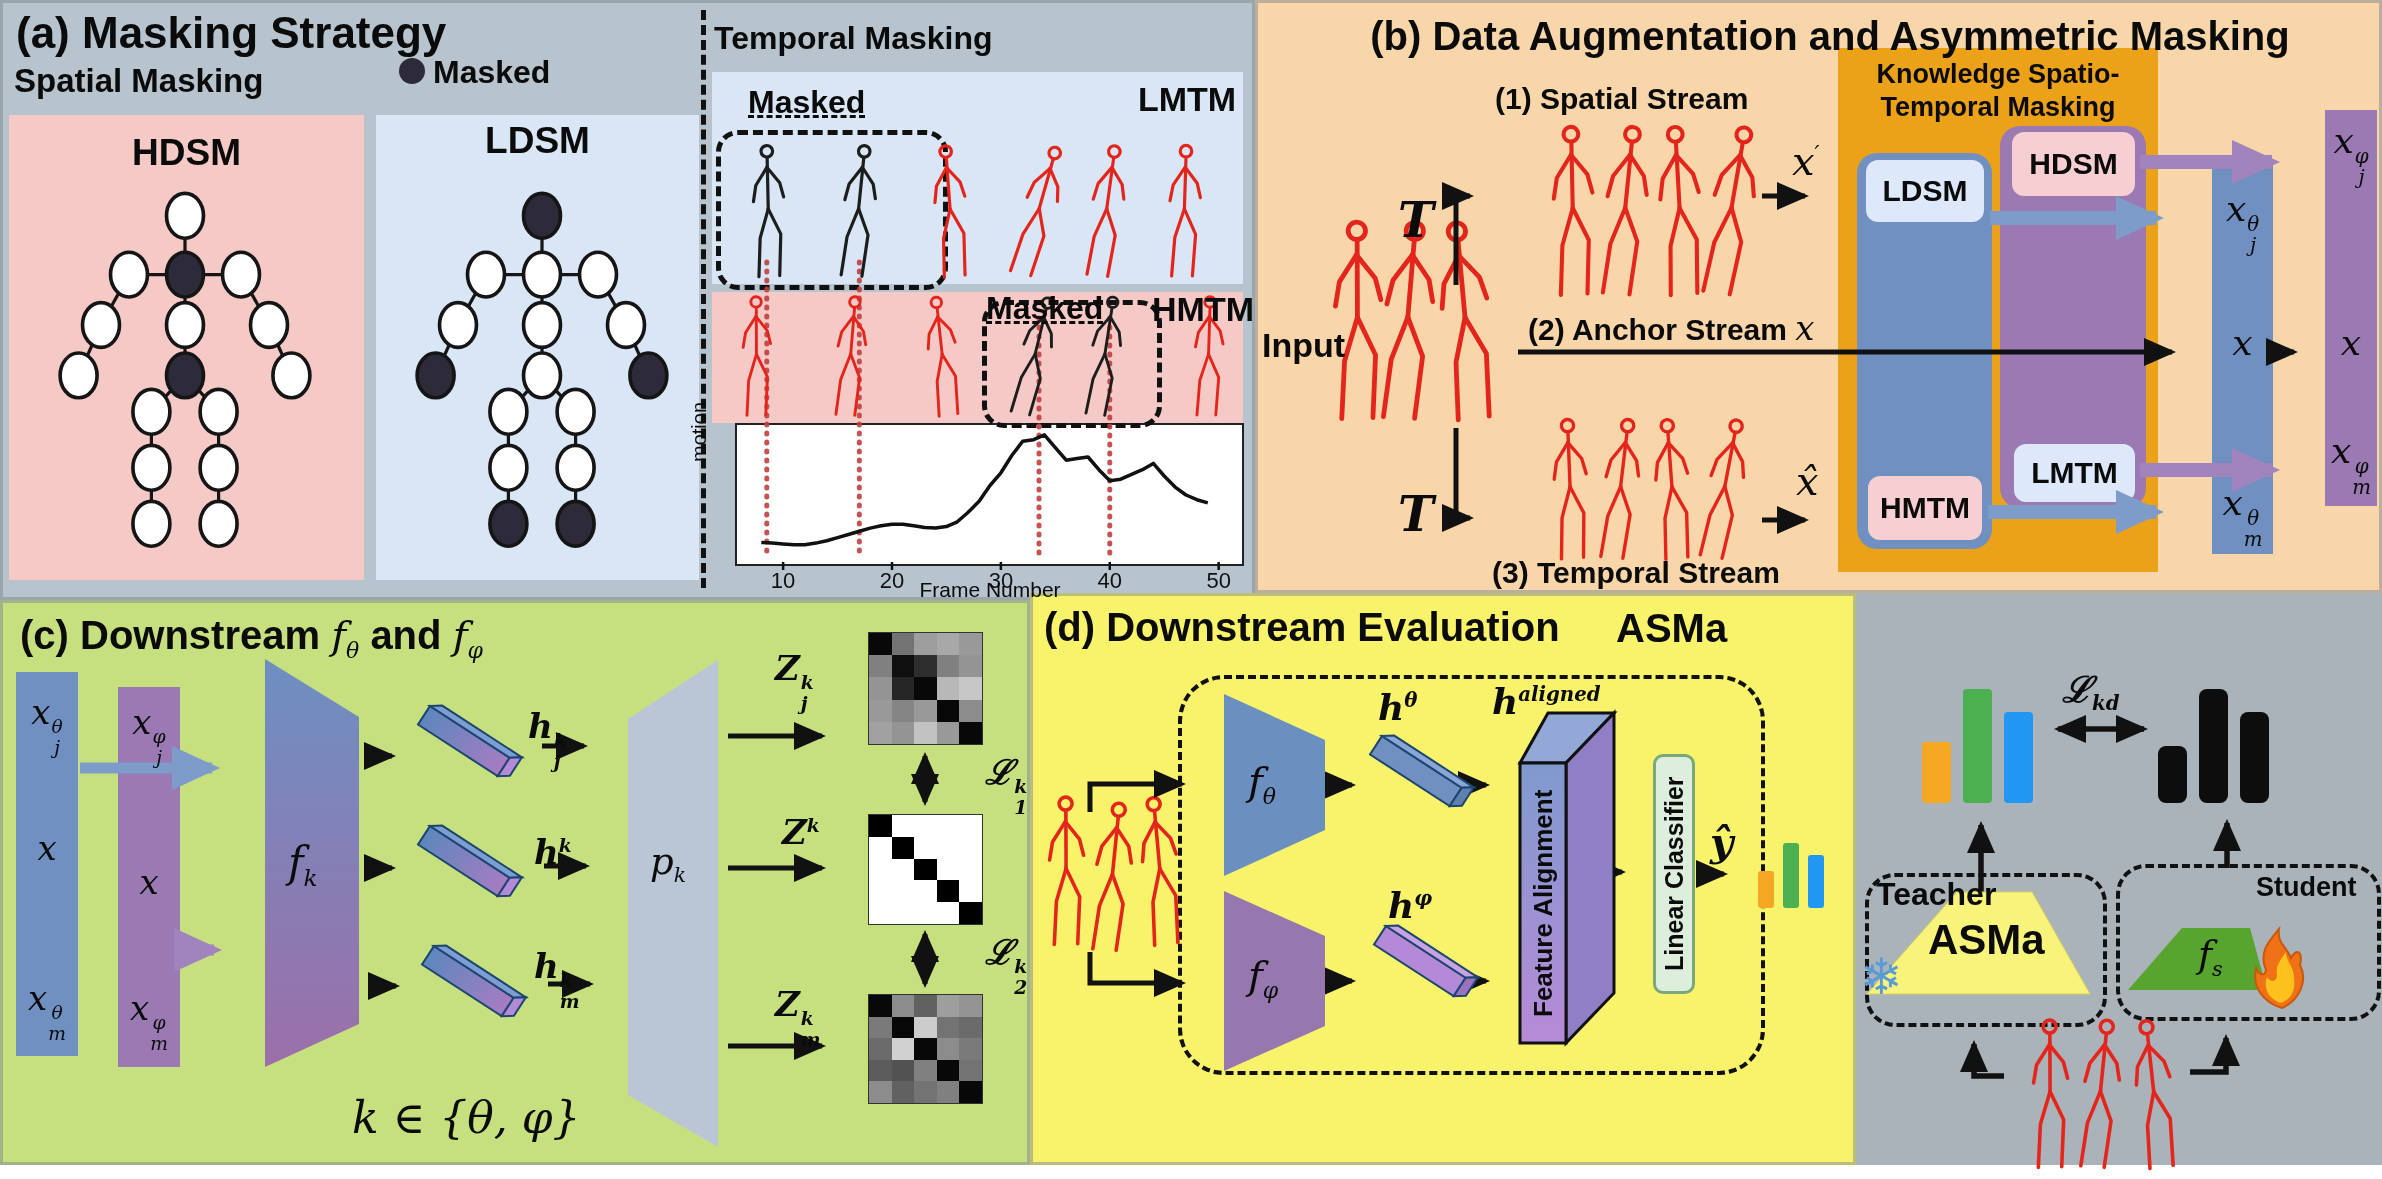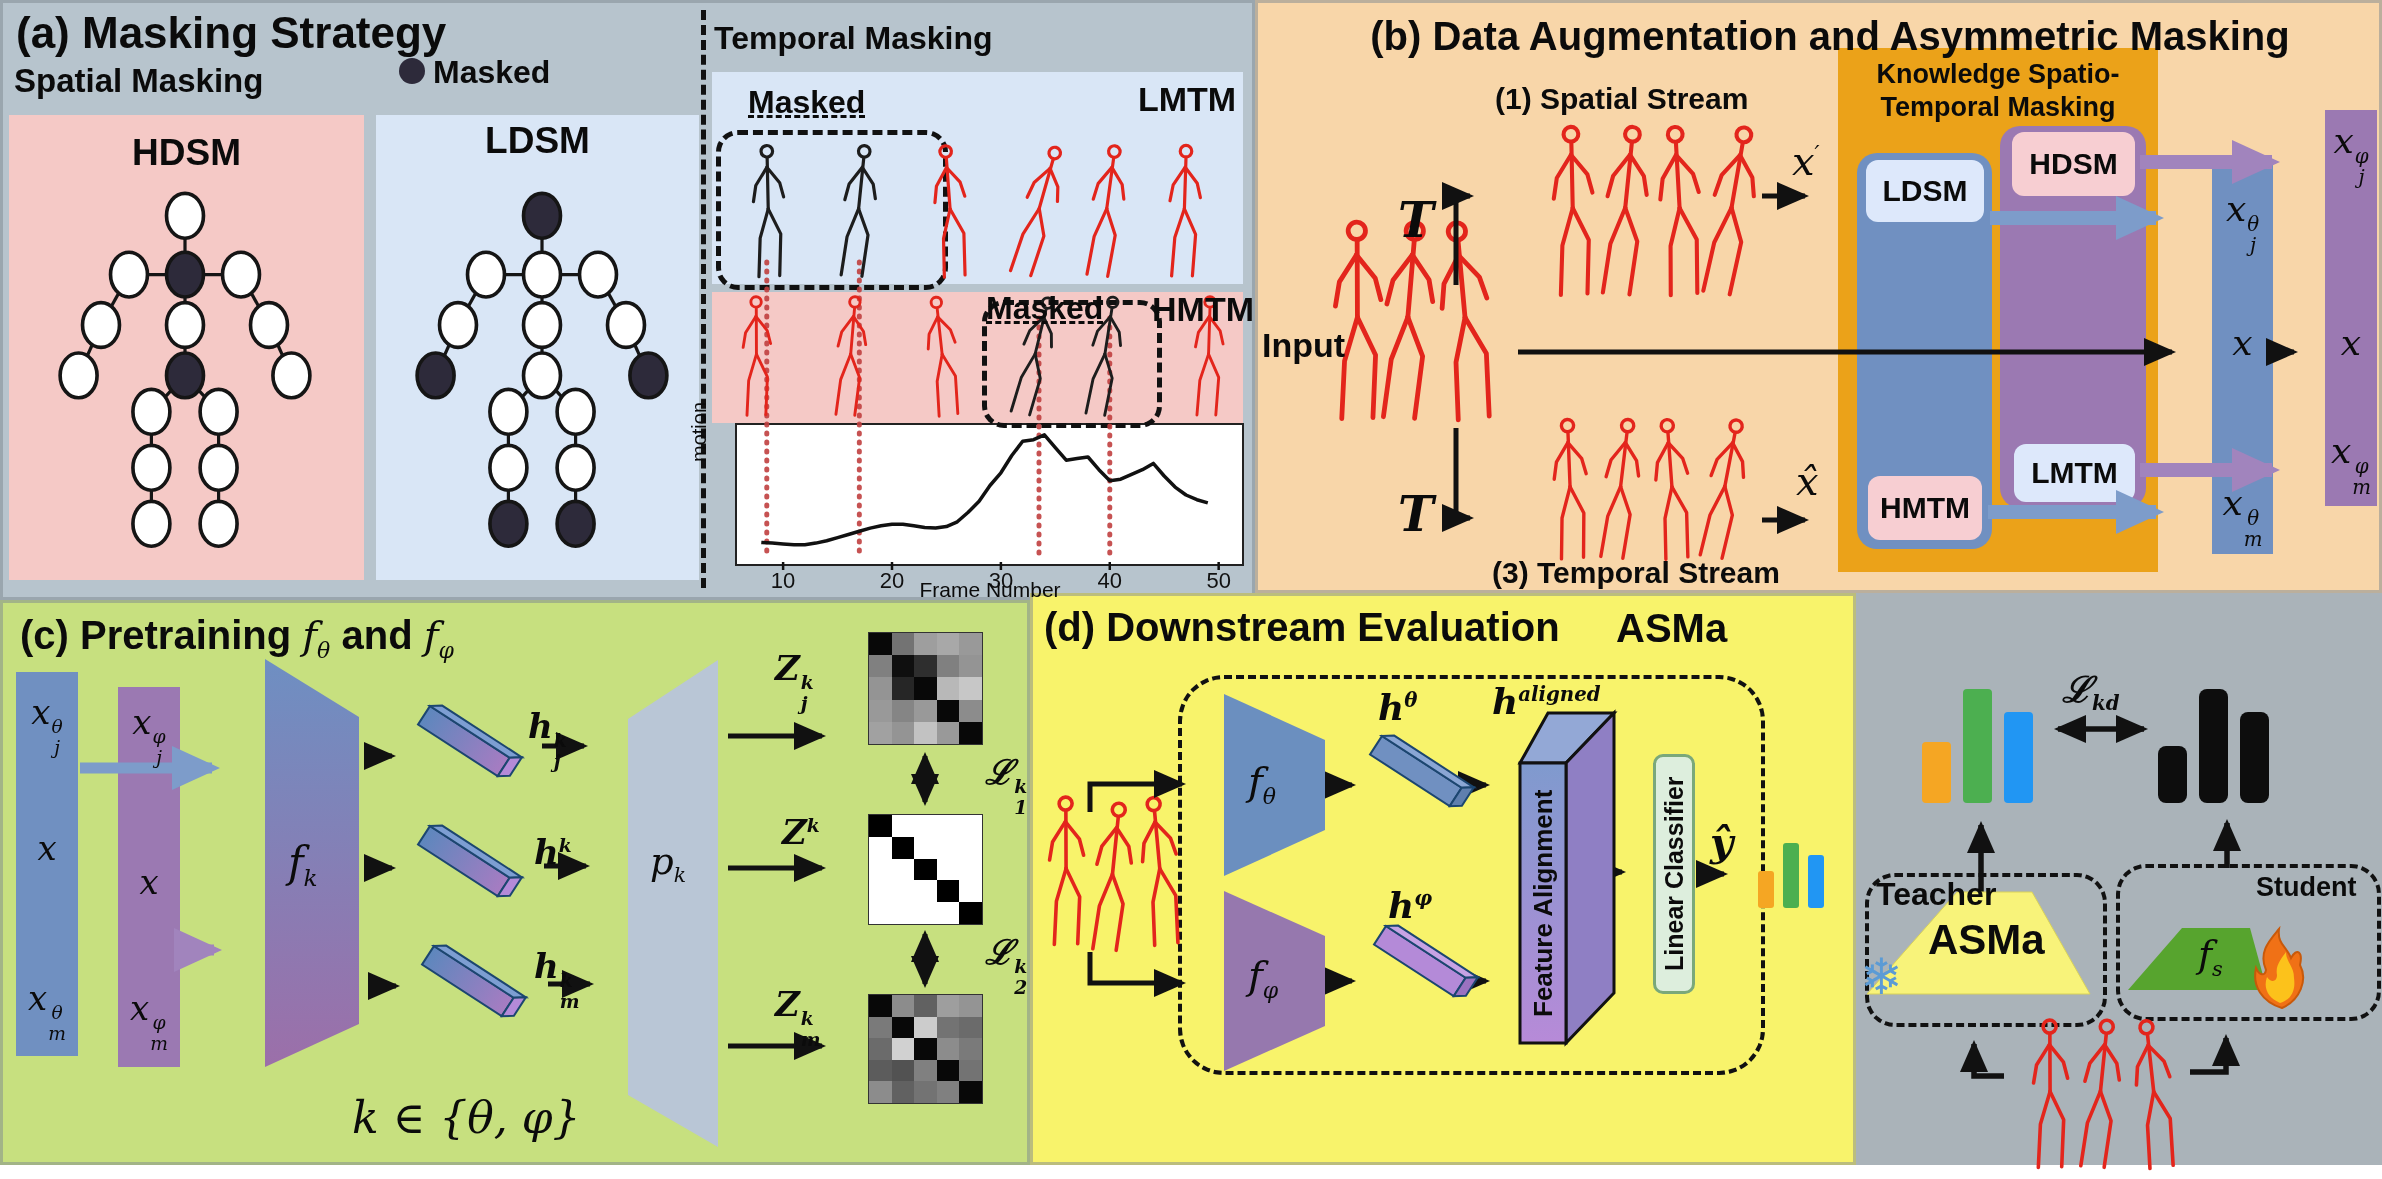--- a/index.html
+++ b/index.html
@@ -63,20 +63,24 @@
     <div class="lbl" style="left:688px;top:462px;font-size:20px;transform:rotate(-90deg);transform-origin:left top">motion</div>
     <div class="lbl ctr" style="left:880px;top:580px;width:220px;font-size:21px;line-height:20px">Frame Number</div>
   </div>
 
   <div class="panel" style="left:1255px;top:0;width:1127px;height:593px;background:#f8d6a9">
     <div class="lbl b ctr" style="left:75px;top:14px;width:1000px;font-size:40px">(b) Data Augmentation and Asymmetric Masking</div>
   </div>
   <div class="lbl b" style="left:1495px;top:82px;font-size:30px">(1) Spatial Stream</div>
   <div class="lbl math" style="left:1398px;top:192px;font-size:48px;font-weight:bold"><span class="mbase">T</span></div>
   <div class="lbl b" style="left:1262px;top:326px;font-size:34px">Input</div>
+  <div class="lbl b" style="left:1528px;top:308px;font-size:30px">
+    <span>(2) Anchor Stream</span>
+    <span class="math" style="font-size:34px;font-weight:normal"><span class="mbase">x</span></span>
+  </div>
   <div class="lbl math" style="left:1398px;top:486px;font-size:48px;font-weight:bold"><span class="mbase">T</span></div>
   <div class="lbl math" style="left:1792px;top:138px;font-size:40px"><span class="mbase">x</span><sup>′</sup></div>
   <div class="lbl math" style="left:1796px;top:458px;font-size:40px"><span class="mbase">x̂</span></div>
   <div class="lbl b" style="left:1492px;top:556px;font-size:30px">(3) Temporal Stream</div>
 
   <div class="box" style="left:1838px;top:48px;width:320px;height:524px;background:#eba219;z-index:1"></div>
   <div class="lbl b ctr" style="left:1843px;top:58px;width:310px;font-size:27px;line-height:33px">
     <div>Knowledge Spatio-</div>
     <div>Temporal Masking</div>
   </div>
@@ -103,21 +107,21 @@
         <span class="ms">j</span>
       </span></div>
   <div class="lbl math ctr" style="left:2325px;top:322px;width:52px;font-size:36px"><span class="mbase">x</span></div>
   <div class="lbl math ctr" style="left:2325px;top:430px;width:52px;font-size:36px"><span class="mbase">x</span><span class="supsub">
         <span class="ms">φ</span>
         <span class="ms">m</span>
       </span></div>
 
   <div class="panel" style="left:0;top:600px;width:1030px;height:565px;background:#c7e07f">
     <div class="lbl" style="left:20px;top:12px;font-size:40px">
-      <span class="b">(c) Pretraining</span>
+      <span class="b">(c) Downstream</span>
       <span class="math"><span class="mbase">f</span><sub>θ</sub></span>
       <span class="b">and</span>
       <span class="math"><span class="mbase">f</span><sub>φ</sub></span>
     </div>
   </div>
   <div class="box" style="left:16px;top:672px;width:62px;height:384px;background:#7090c1;z-index:2"></div>
   <div class="box" style="left:118px;top:687px;width:62px;height:380px;background:#9b79b2;z-index:2"></div>
   <div class="lbl math ctr" style="left:16px;top:692px;width:62px;font-size:34px"><span class="mbase">x</span><span class="supsub">
         <span class="ms">θ</span>
         <span class="ms">j</span>

